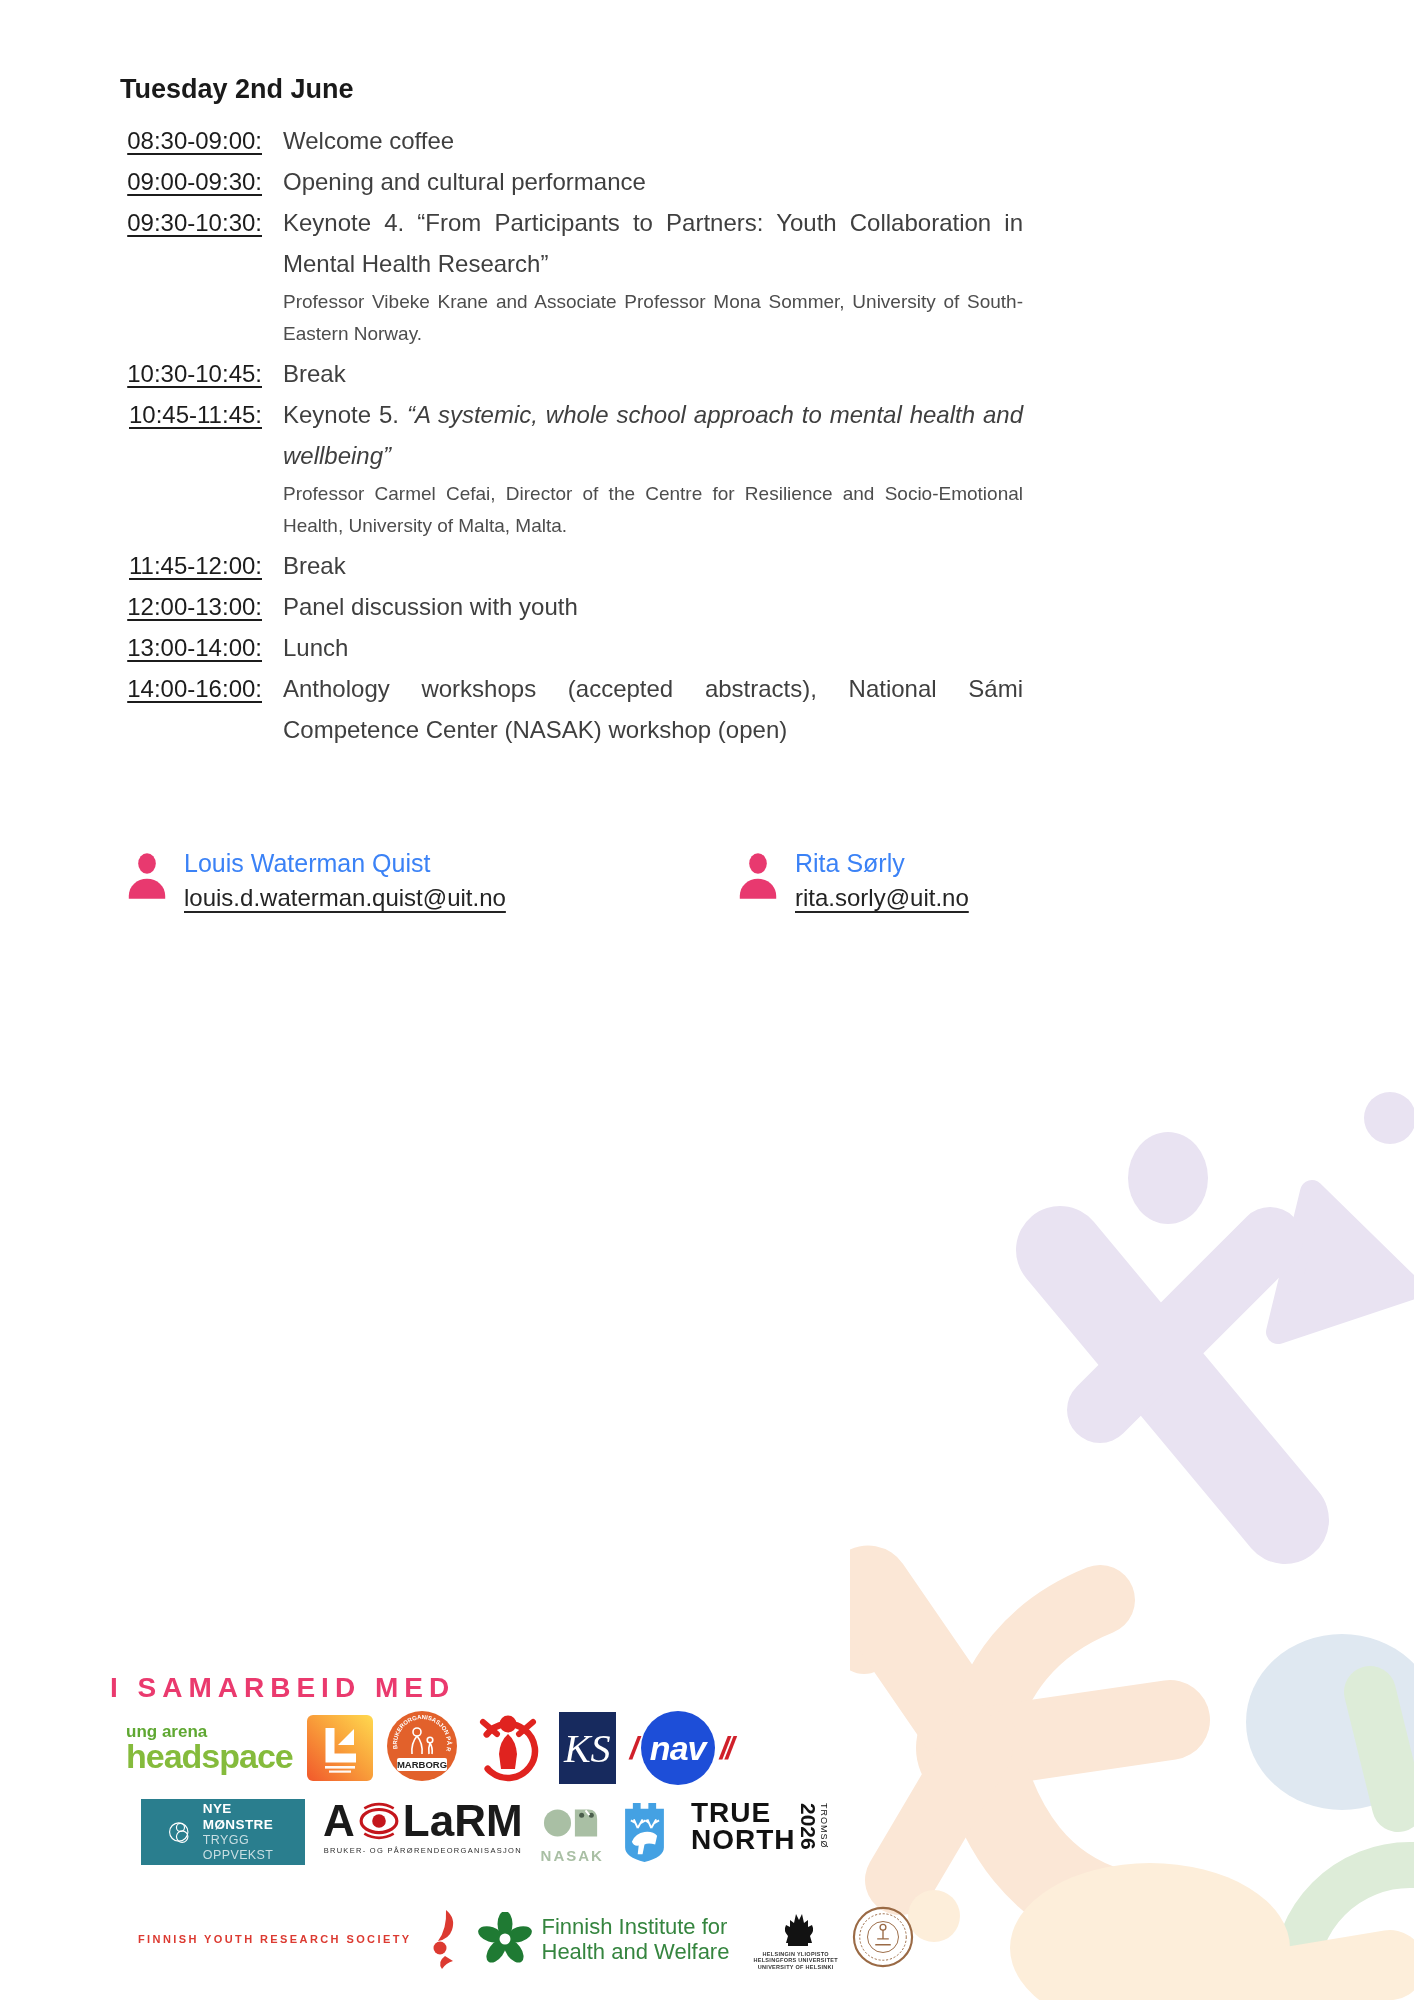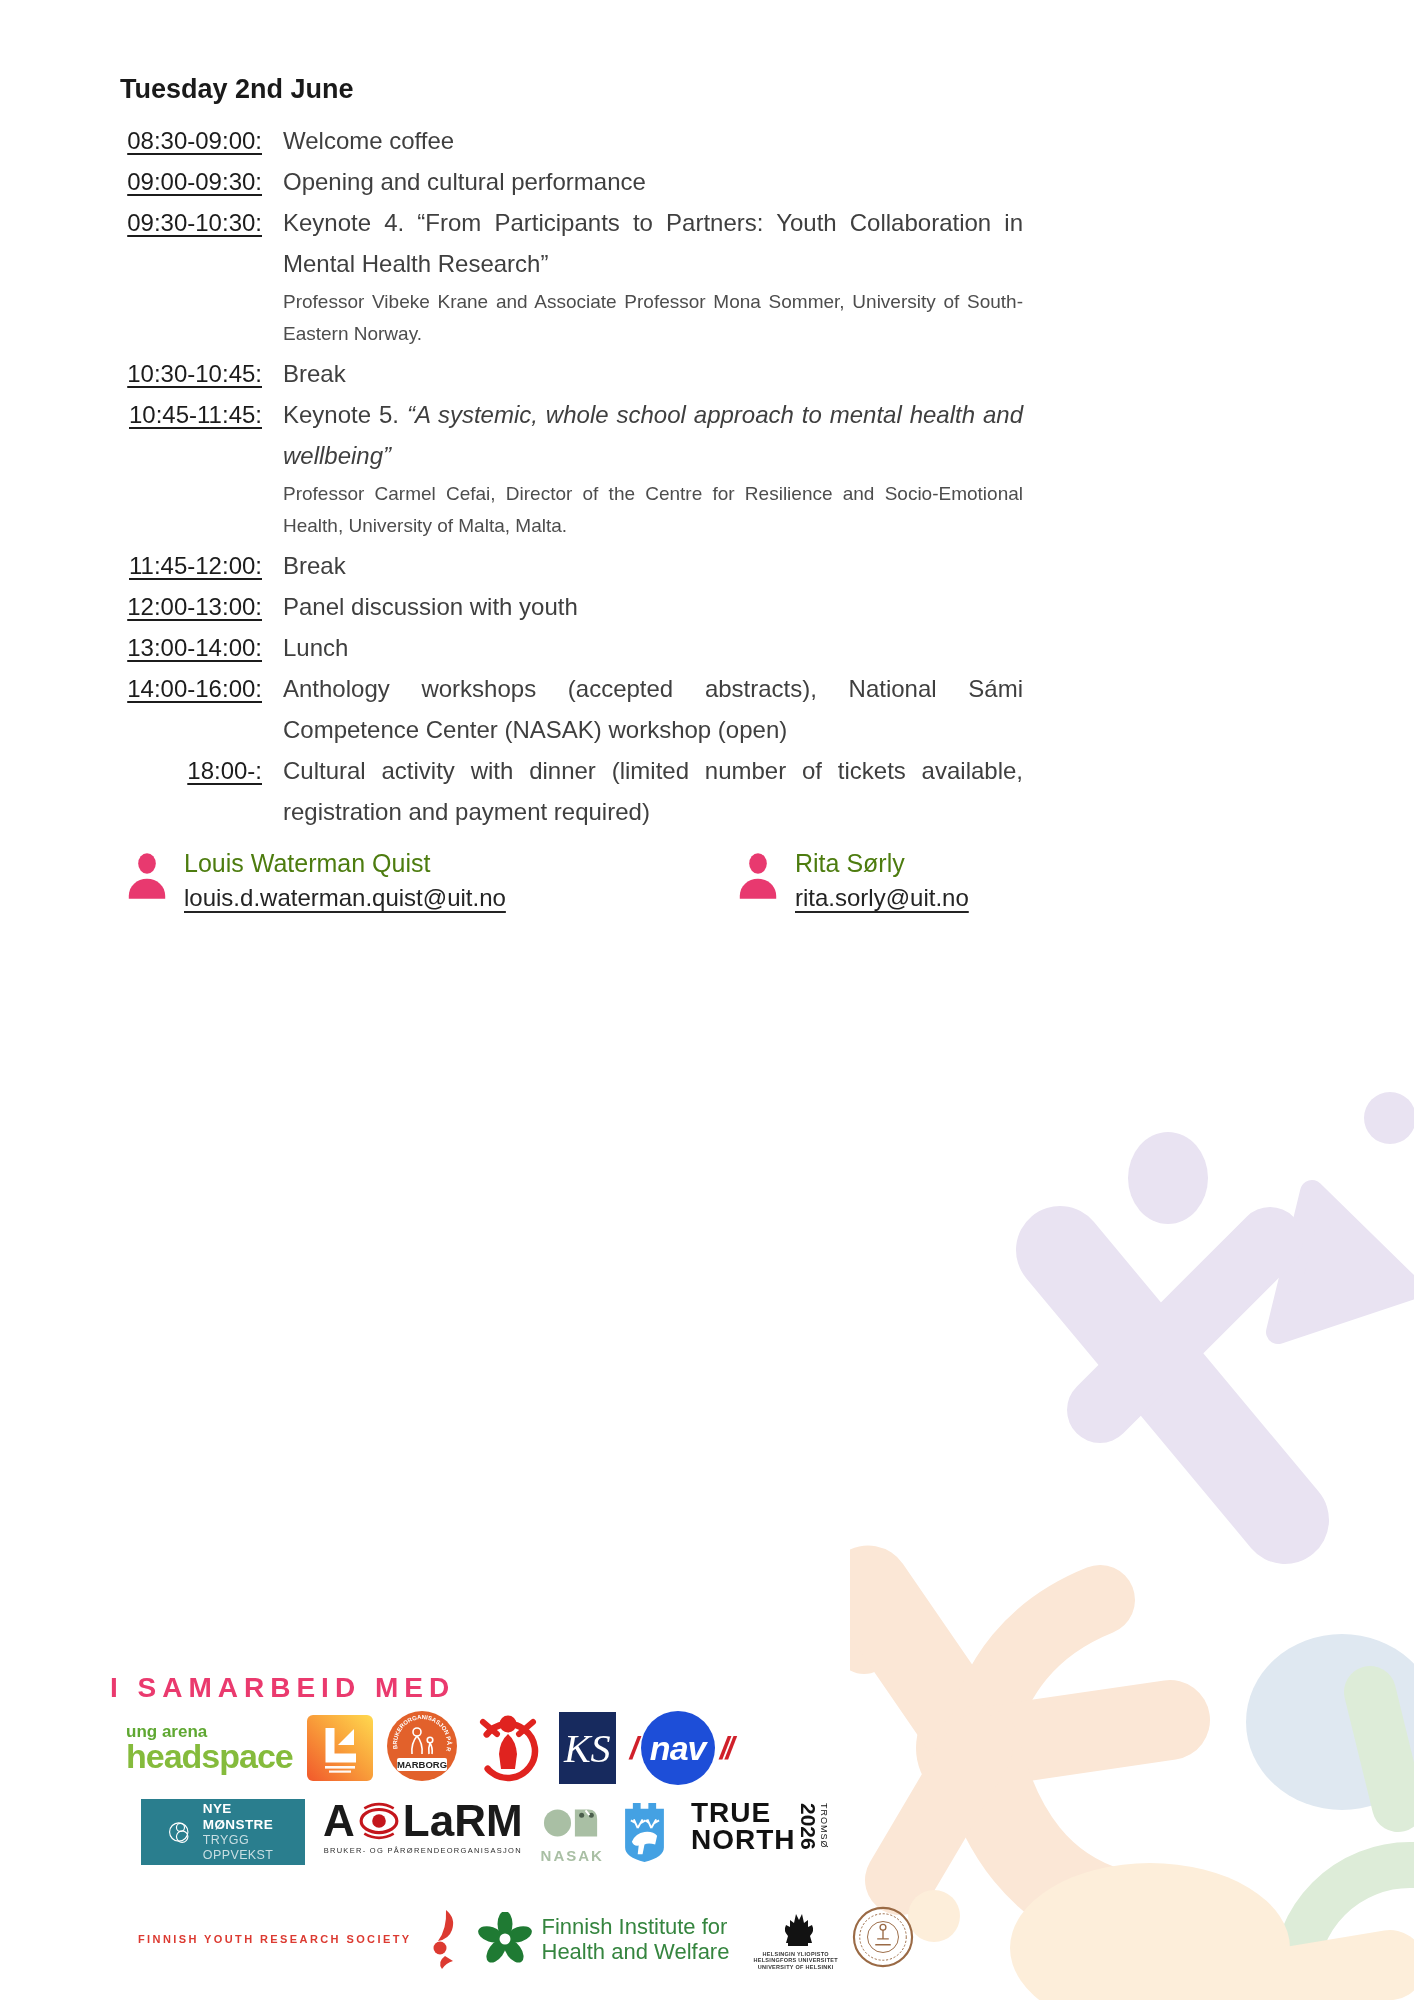--- a/index.html
+++ b/index.html
@@ -14,21 +14,21 @@
   .sbody{flex:1;margin-left:21px;min-width:0;}
   .smain{font-size:24px;line-height:41px;color:#3f3f3f;text-align:justify;}
   .snote{font-size:19px;line-height:32px;color:#4d4d4d;text-align:justify;margin:2px 0 3px 0;}
   .it{font-style:italic;}
   
   .contact{position:absolute;display:flex;align-items:flex-start;z-index:2;}
   .contact.c1{left:124px;top:845px;}
   .contact.c2{left:735px;top:845px;}
   .person-icon{width:46px;height:52px;margin-top:4px;flex:0 0 auto;}
   .c-text{margin-left:14px;}
-  .c-name{font-size:25px;color:#4d7c0f;line-height:36px;}
+  .c-name{font-size:25px;color:#3b82f6;line-height:36px;}
   .c-email{font-size:24px;color:#242424;line-height:34px;text-decoration:underline;
            text-decoration-thickness:2px;text-underline-offset:5px;cursor:pointer;}
   
   .partners-heading{position:absolute;left:110px;top:1672px;z-index:2;font-size:28px;font-weight:800;
                     color:#ea3a6e;letter-spacing:6px;}
   .lrow{position:absolute;display:flex;z-index:2;}
   .row1{left:126px;top:1712px;gap:14px;align-items:center;height:72px;}
   .row2{left:141px;top:1799px;gap:18px;align-items:flex-start;}
   .row3{left:138px;top:1906px;gap:14px;align-items:center;}
   .logo{flex:0 0 auto;}
@@ -175,26 +175,20 @@
         </div>
     </div>
 
     <div class="srow">
       <div class="stime">14:00-16:00:</div>
       <div class="sbody">
           <div class="smain">Anthology workshops (accepted abstracts), National Sámi Competence Center (NASAK) workshop (open)</div>
         </div>
     </div>
 
-    <div class="srow">
-      <div class="stime">18:00-:</div>
-      <div class="sbody">
-          <div class="smain">Cultural activity with dinner (limited number of tickets available, registration and payment required)</div>
-        </div>
-    </div>
   </div>
 
   <div class="contact c1">
     <svg class="person-icon" viewBox="0 0 24 26">
       <ellipse cx="12" cy="7" rx="4.6" ry="5.4" fill="#e8396f"></ellipse>
       <path d="M2.5 24 c0 -5.2 4.2 -9 9.5 -9 s9.5 3.8 9.5 9 v1.4 H2.5 z" fill="#e8396f"></path>
     </svg>
     <div class="c-text">
       <div class="c-name">Louis Waterman Quist</div>
       <a class="c-email">louis.d.waterman.quist@uit.no</a>

